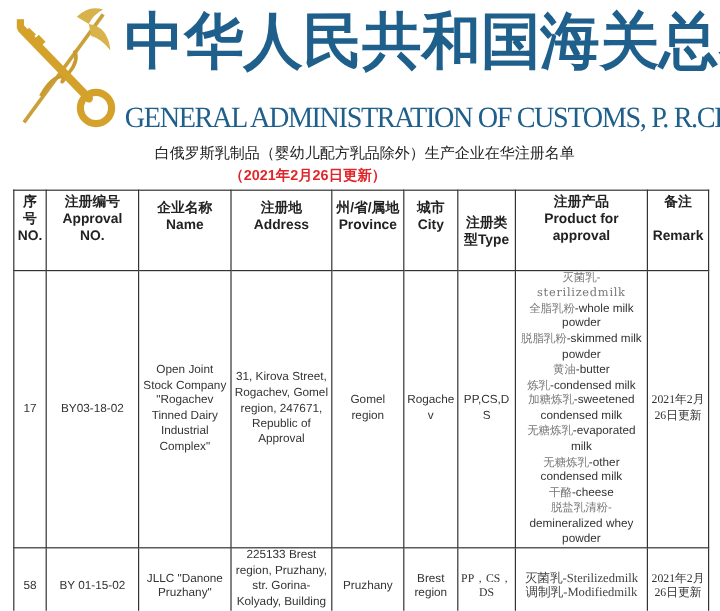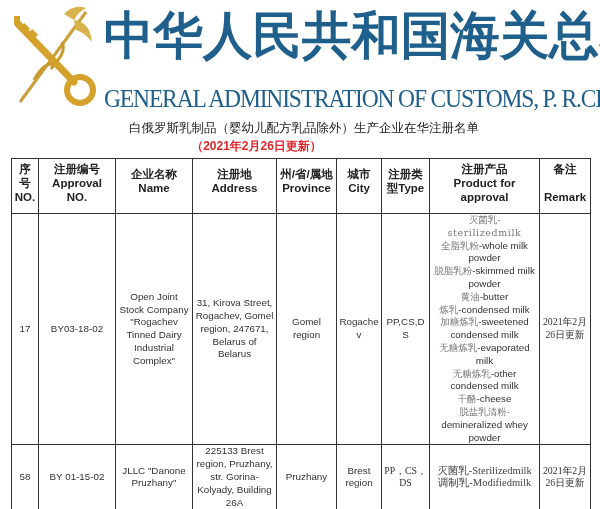--- a/index.html
+++ b/index.html
@@ -63,31 +63,31 @@
     <col style="width:51px">
   </colgroup>
   <thead>
     <tr>
       <th><span>序号</span><br><span>NO.</span></th>
       <th><span>注册编号</span><br><span>Approval NO.</span></th>
       <th style="padding-top:8px"><span>企业名称</span><br><span>Name</span></th>
       <th style="padding-top:8px"><span>注册地</span><br><span>Address</span></th>
       <th style="padding-top:8px"><span>州/省/属地</span><br><span>Province</span></th>
       <th style="padding-top:8px"><span>城市</span><br><span>City</span></th>
-      <th style="padding-top:8px"><span>注册类</span><br><span>型Type</span></th>
+      <th style="padding-top:20px"><span>注册类</span><br><span>型Type</span></th>
       <th><span>注册产品</span><br><span>Product for approval</span></th>
       <th><span>备注</span><br><br><span>Remark</span></th>
     </tr>
   </thead>
   <tbody>
     <tr class="row1">
       <td>17</td>
       <td>BY03-18-02</td>
       <td>Open Joint Stock Company "Rogachev Tinned Dairy Industrial Complex"</td>
-      <td>31, Kirova Street, Rogachev, Gomel region, 247671, Belarus of Belarus</td>
+      <td>31, Kirova Street, Rogachev, Gomel region, 247671, Republic of Approval</td>
       <td>Gomel region</td>
       <td style="word-break:break-all">Rogachev</td>
       <td style="word-break:break-all">PP,CS,DS</td>
       <td class="prod">
         <span class="prod-line"><span class="cn">灭菌乳-</span><br><span class="cn" style="letter-spacing:0.6px">sterilizedmilk</span></span>
         <span class="prod-line"><span class="cn">全脂乳粉</span><span class="en">-whole milk powder</span></span>
         <span class="prod-line"><span class="cn">脱脂乳粉</span><span class="en">-skimmed milk powder</span></span>
         <span class="prod-line"><span class="cn">黄油</span><span class="en">-butter</span></span>
         <span class="prod-line"><span class="cn">炼乳</span><span class="en">-condensed milk</span></span>
         <span class="prod-line"><span class="cn">加糖炼乳</span><span class="en">-sweetened condensed milk</span></span>

